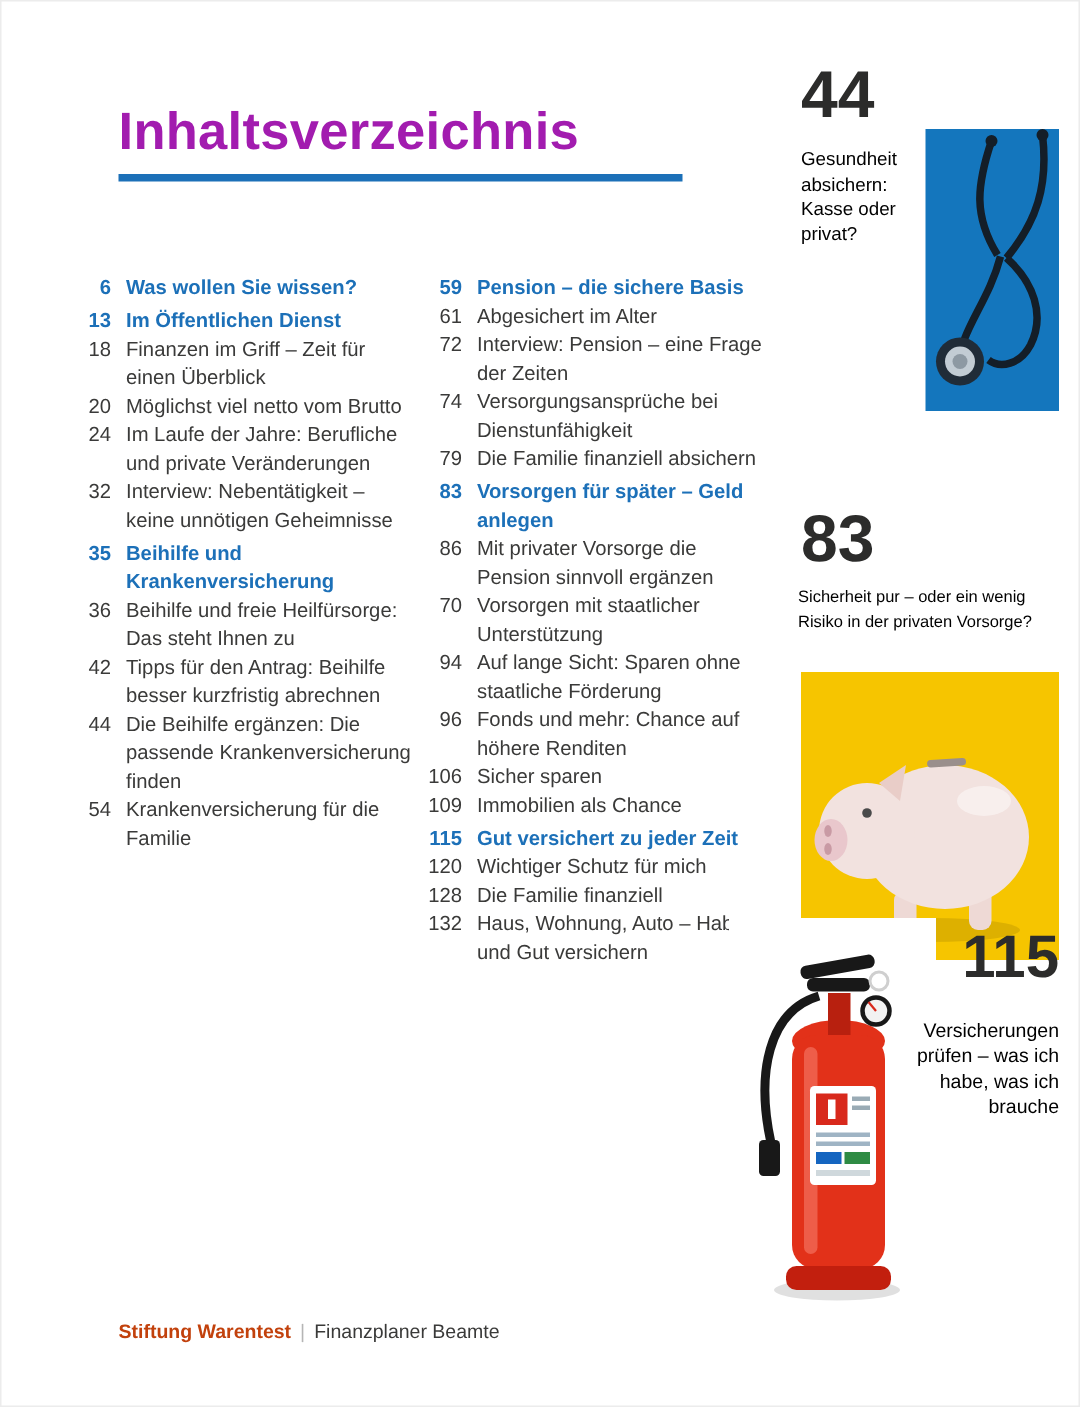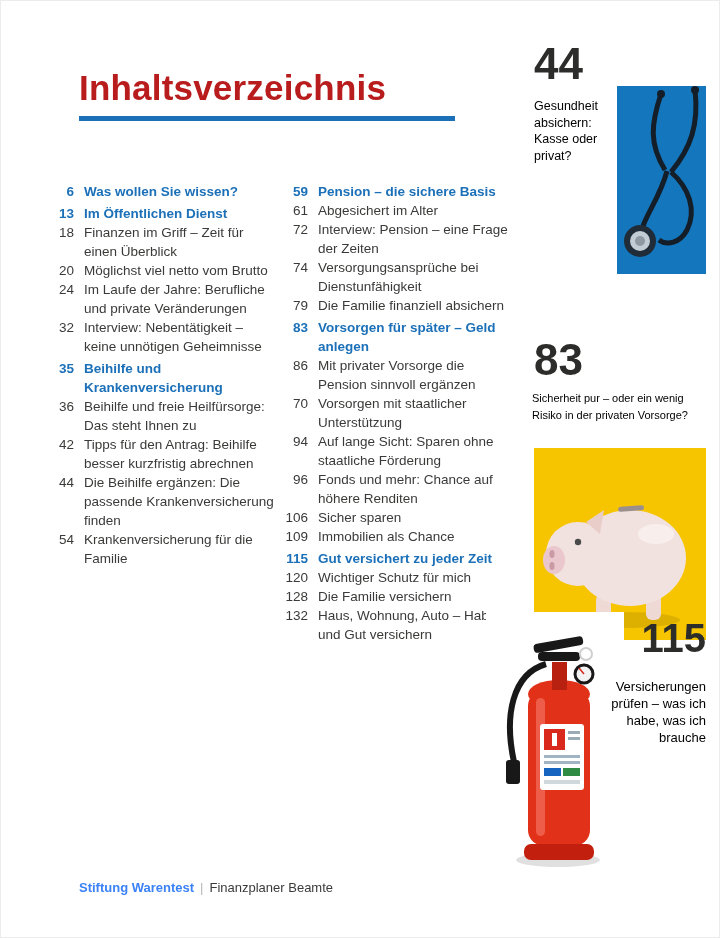--- a/index.html
+++ b/index.html
@@ -4,21 +4,21 @@
 <style>
   html,body { margin:0; padding:0; background:#f2f2f2; }
   .page {
     position:relative; width:720px; height:938px; margin:0 auto;
     background:#ffffff; overflow:hidden;
     font-family:"Liberation Sans", sans-serif; color:#3a3a39;
     box-shadow: inset 0 0 0 1px #ececec;
   }
   .page-title {
     position:absolute; left:79px; top:68px;
-    font-size:35px; font-weight:bold; color:#b91c1c; letter-spacing:0.2px;
+    font-size:35px; font-weight:bold; color:#a21caf; letter-spacing:0.2px;
   }
   .title-rule {
     position:absolute; left:79px; top:116px; width:376px; height:5px;
     background:#1c70b8;
   }
   .toc-col { position:absolute; top:182px; font-size:13.5px; line-height:19px; }
   .toc-col.left  { left:46px;  width:232px; }
   .toc-col.right { left:280px; width:228px; }
   .row { display:flex; }
   .row .num { flex:none; width:28px; text-align:right; margin-right:10px; }
@@ -35,21 +35,21 @@
   .cap-44  { left:534px; top:98px;  width:84px;  font-size:12.5px; line-height:16.5px; }
   .cap-83  { left:532px; top:390px; width:172px; font-size:11px;   line-height:17px; }
   .cap-115 { left:588px; top:666px; width:118px; font-size:13px;   line-height:17px; text-align:right; z-index:3;margin-top:12px; }
 
   .photo { position:absolute; overflow:hidden; }
   .photo-44  { left:617px; top:86px;  width:89px;  height:188px; background:#1476bd; }
   .photo-83  { left:534px; top:448px; width:172px; height:192px; background:#f6c500; }
   .photo-115 { left:486px; top:612px; width:138px; height:264px; background:#ffffff; }
 
   .footer { position:absolute; left:79px; top:880px; font-size:13px; }
-  .footer .brand { color:#3b82f6; font-weight:bold; }
+  .footer .brand { color:#c2410c; font-weight:bold; }
   .footer .sep   { color:#b5b5b5; margin:0 6px; font-weight:normal; }
   .footer .book  { color:#3a3a39; }
 </style>
 </head>
 <body>
 
 <div class="page">
 
   <div class="page-title">Inhaltsverzeichnis</div>
   <div class="title-rule"></div>
@@ -153,21 +153,21 @@
     <div class="row section">
         <span class="num">115</span>
         <span class="lbl">Gut versichert zu jeder Zeit</span>
       </div>
     <div class="row">
         <span class="num">120</span>
         <span class="lbl">Wichtiger Schutz für mich</span>
       </div>
     <div class="row">
         <span class="num">128</span>
-        <span class="lbl">Die Familie versichern</span>
+        <span class="lbl">Die Familie finanziell</span>
       </div>
     <div class="row">
         <span class="num">132</span>
         <span class="lbl">Haus, Wohnung, Auto – Hab und Gut versichern</span>
       </div>
   </div>
 
   <div class="big-num num-44">44</div>
   <div class="cap cap-44">Gesundheit absichern: Kasse oder privat?</div>
   <div class="photo photo-44">

